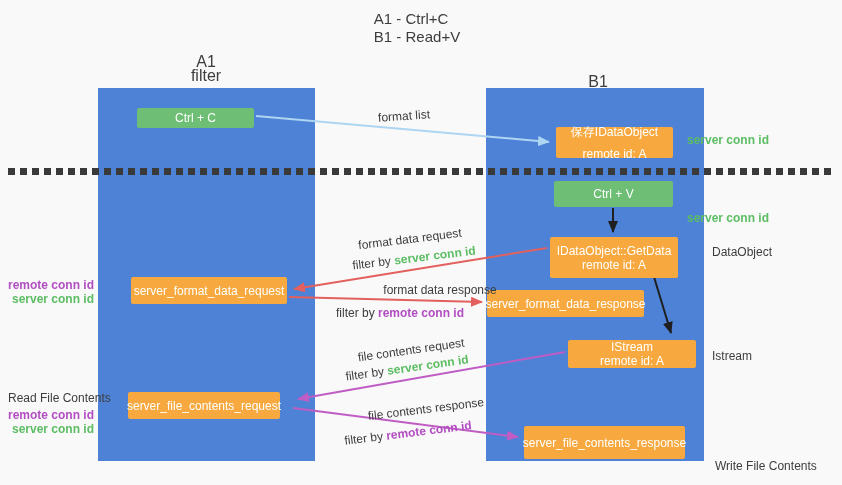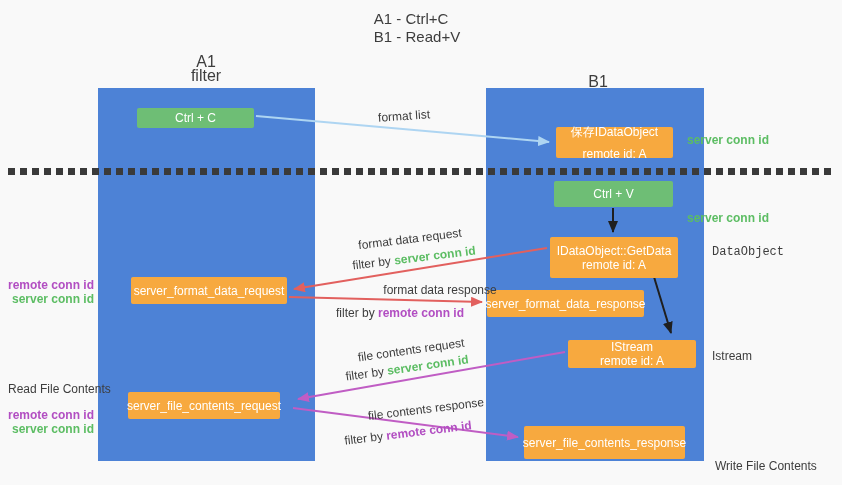--- a/index.html
+++ b/index.html
@@ -126,27 +126,27 @@
   <div class="flow-label" style="left:400px; top:313px;"><span>filter by </span><span class="key-purple">remote conn id</span></div>
 
   <div class="flow-label" style="left:411px; top:350px; --rot:-8deg;">file contents request</div>
   <div class="flow-label" style="left:407px; top:368px; --rot:-8deg;"><span>filter by </span><span class="key-green">server conn id</span></div>
 
   <div class="flow-label" style="left:426px; top:409px; --rot:-7deg;">file contents response</div>
   <div class="flow-label" style="left:408px; top:433px; --rot:-7deg;"><span>filter by </span><span class="key-purple">remote conn id</span></div>
 
   <div class="side-label key-green" style="left:687px; top:133px;">server conn id</div>
   <div class="side-label key-green" style="left:687px; top:211px;">server conn id</div>
-  <div class="side-label" style="left:712px; top:245px;font-family:Liberation Mono, monospace;">DataObject</div>
+  <div class="side-label" style="left:712px; top:245px;">DataObject</div>
   <div class="side-label" style="left:712px; top:349px;">Istream</div>
   <div class="side-label" style="left:715px; top:431px;margin-top:28px;">Write File Contents</div>
 
   <div class="side-label left-stack" style="top:278px;">
     <div class="key-purple">remote conn id</div>
     <div class="key-green">server conn id</div>
   </div>
-  <div class="side-label" style="left:8px; top:382px;">Read File Contents</div>
+  <div class="side-label" style="left:8px; top:391px;">Read File Contents</div>
   <div class="side-label left-stack" style="top:408px;">
     <div class="key-purple">remote conn id</div>
     <div class="key-green">server conn id</div>
   </div>
 
 </div>
 
 </body></html>

